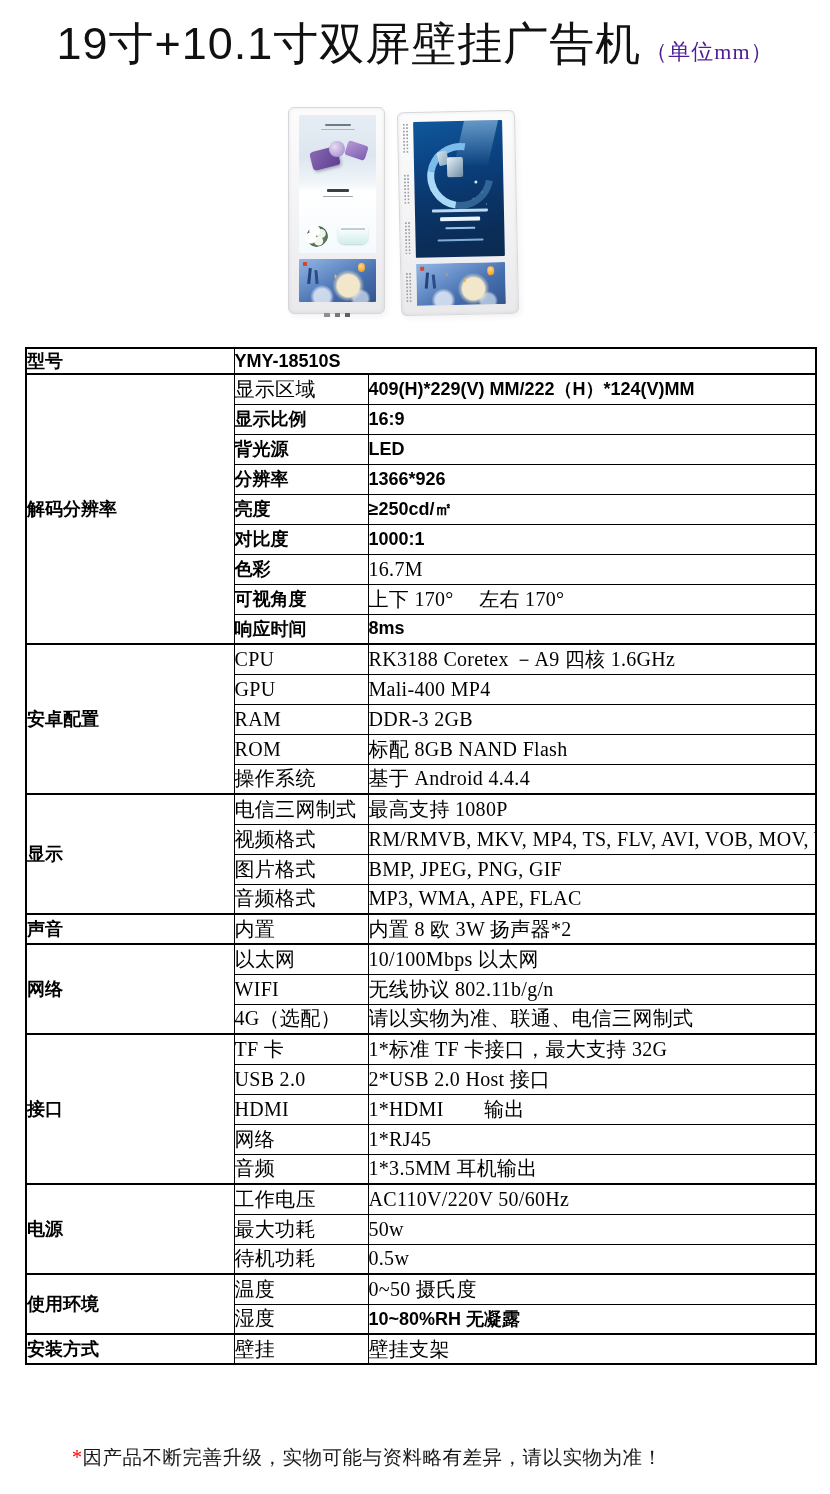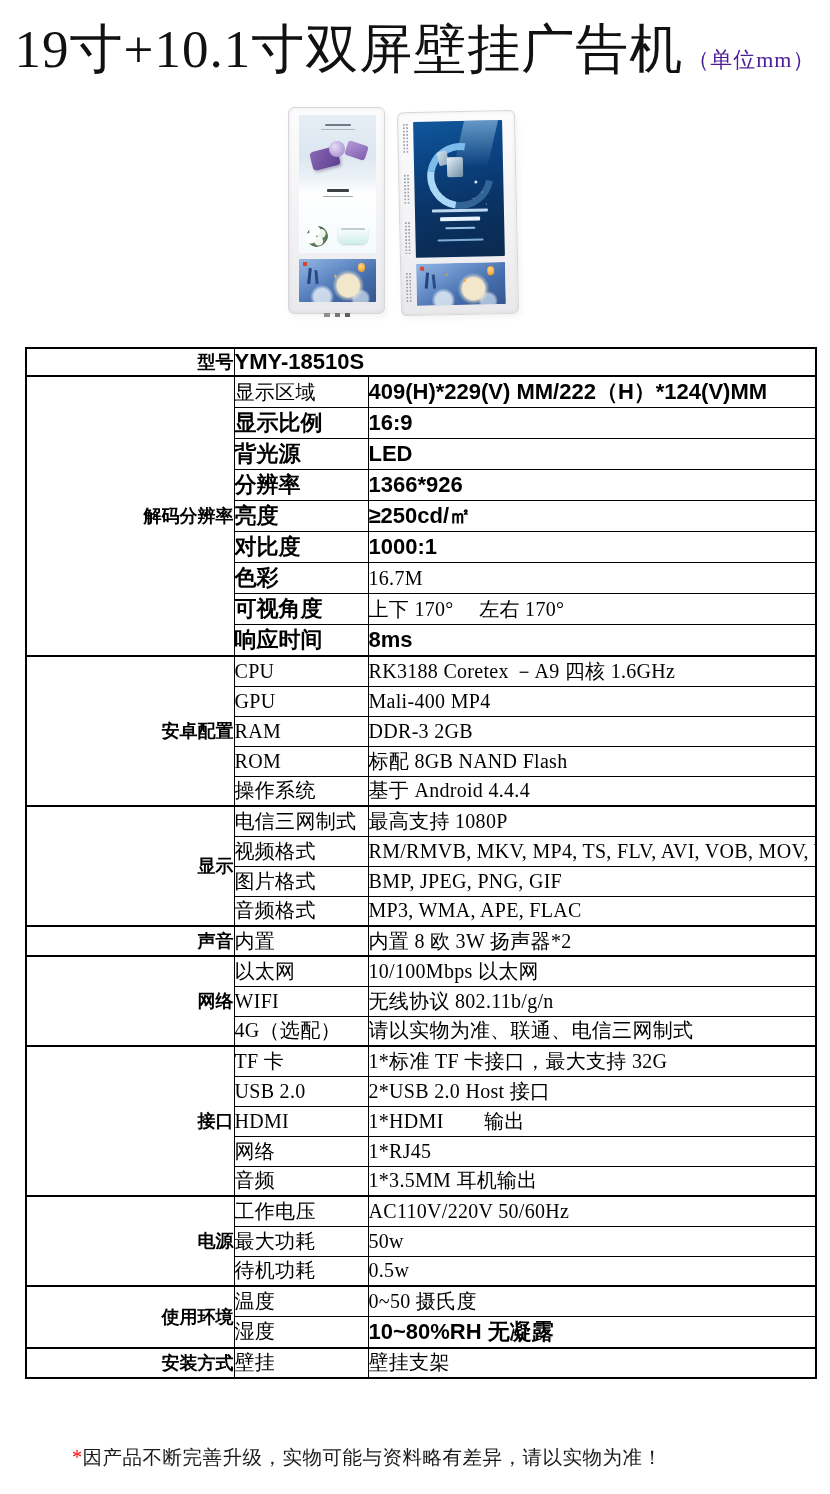--- a/index.html
+++ b/index.html
@@ -1,21 +1,21 @@
 <!DOCTYPE html>
 <html><head>
 <meta charset="utf-8">
 <style>
   html,body{margin:0;padding:0;background:#fff;}
   .page{position:relative;width:830px;height:1494px;background:#fff;overflow:hidden;
         font-family:"Liberation Sans",sans-serif;color:#000;}
 
   
   .title-wrap{position:absolute;top:14px;left:0;width:100%;text-align:center;white-space:nowrap;}
-  .title-main{font-family:Liberation Serif, serif;font-size:53px;font-weight:400;
+  .title-main{font-family:Liberation Sans, sans-serif;font-size:45px;font-weight:400;
               color:#111;letter-spacing:1px;}
   .title-unit{font-family:"Liberation Serif",serif;font-size:22px;color:#4c1d95;
               letter-spacing:1px;margin-left:4px;}
 
   
   .device{position:absolute;box-sizing:border-box;background:linear-gradient(180deg,#fcfcfd 0%,#f2f2f4 60%,#e9e9ec 100%);
           border:1px solid #d7d7db;border-radius:6px;
           box-shadow:inset 0 0 4px rgba(0,0,0,.07), 2px 3px 6px rgba(0,0,0,.05);}
   .dev-left{left:288px;top:107px;width:97px;height:207px;}
   .dev-right{left:399px;top:111px;width:118px;height:204px;transform:rotate(-1.2deg);}
@@ -86,27 +86,27 @@
   .ports{position:absolute;left:50%;bottom:-4px;width:26px;height:4px;transform:translateX(-50%);
        background:linear-gradient(90deg,#8d8d90 0 6px,transparent 6px 11px,#77777a 11px 16px,transparent 16px 21px,#606063 21px 26px);}
 
   
   .spec-wrap{position:absolute;left:25px;top:347px;}
   table.spec{border-collapse:collapse;table-layout:fixed;width:790px;border:2px solid #000;}
   col.c1{width:208px;} col.c2{width:134px;} col.c3{width:448px;}
   table.spec td{border:1px solid #000;box-sizing:border-box;height:30px;padding:0;
                 white-space:nowrap;overflow:hidden;vertical-align:middle;}
   tr.gs > td{border-top:2px solid #000;}
-  td.cat{border-right:2px solid #000;text-align:right;
+  td.cat{border-right:2px solid #000;text-align:left;
          font-family:"Liberation Sans",sans-serif;font-weight:700;font-size:18px;}
   td.lbl{padding-left:12px;} td.val{padding-left:13px;}
-  .sans{font-family:"Liberation Sans",sans-serif;font-weight:700;font-size:22px;}
+  .sans{font-family:"Liberation Sans",sans-serif;font-weight:700;font-size:18px;}
   .serif{font-family:"Liberation Serif",serif;font-weight:400;font-size:20px;letter-spacing:.3px;}
   tr.model td{height:26px;}
-  td.model-val{padding-left:18px;font-family:"Liberation Sans",sans-serif;font-weight:700;font-size:22px;}
+  td.model-val{padding-left:18px;font-family:"Liberation Sans",sans-serif;font-weight:700;font-size:18px;}
 
   
   .footnote{position:absolute;left:28px;top:1444px;font-family:"Liberation Serif",serif;
             font-size:19.5px;color:#1a1a1a;letter-spacing:.5px;margin-left:44px;}
   .footnote .mark{color:#ff0000;font-size:20px;}
 </style>
 </head>
 <body>
 
 <div class="page">

